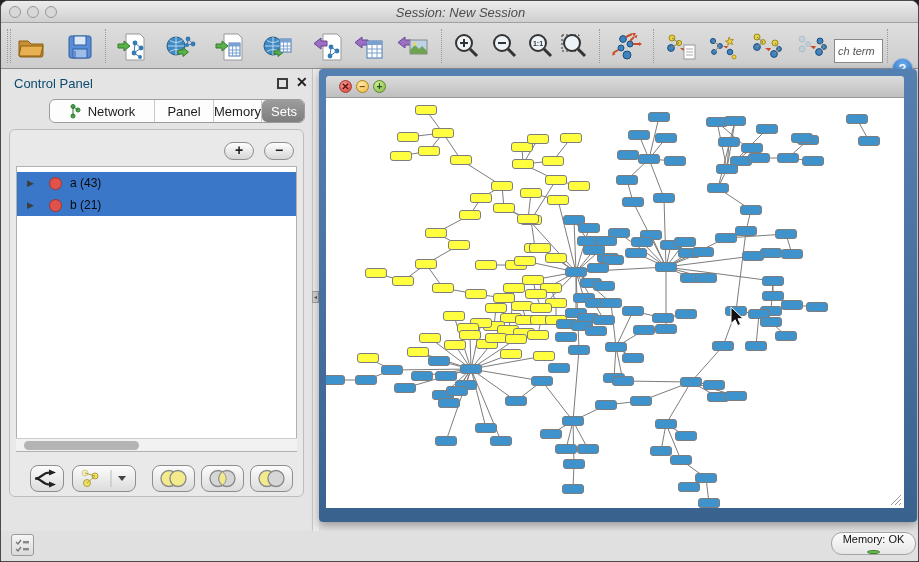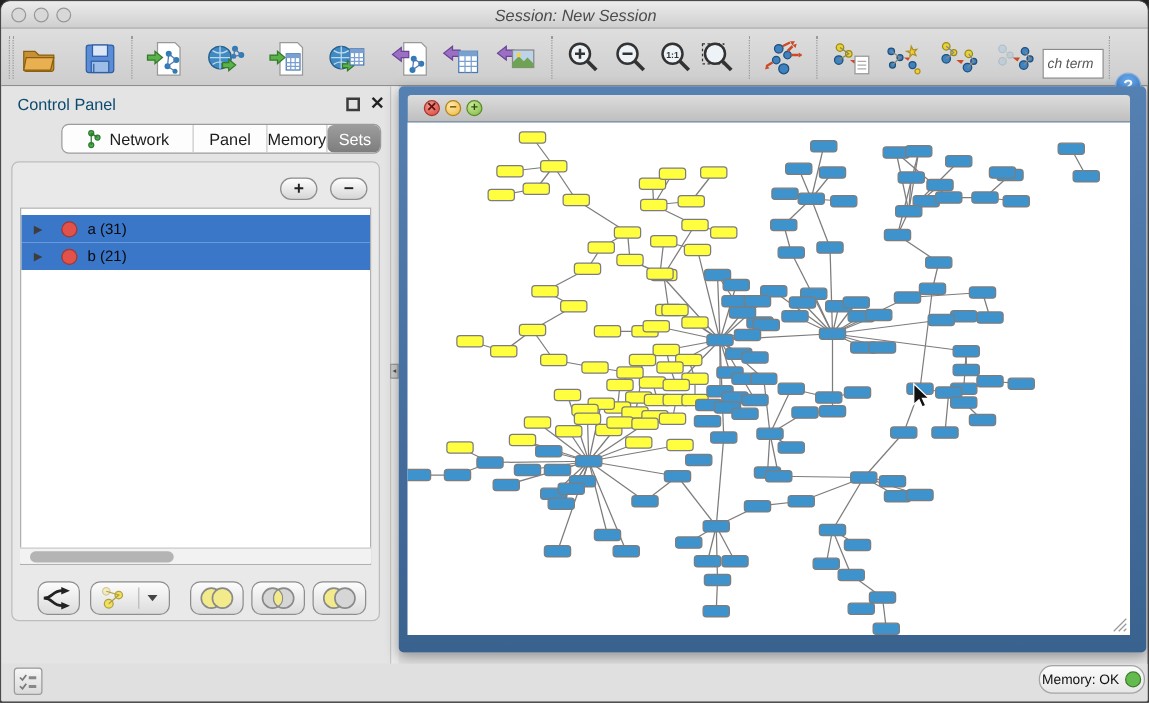--- a/index.html
+++ b/index.html
@@ -88,21 +88,21 @@
   #fr-max  { left:47px; background:radial-gradient(circle at 35% 30%, #cdea9a, #7db845); border:1px solid #5a8c25; color:#2c4e0c; }
   #net-title { position:absolute; left:0; right:0; top:3px; text-align:center; font-size:13px; color:#111; }
   #net-canvas { position:absolute; left:7px; top:29px; width:578px; height:410px; background:#fff; }
   #resize-grip { position:absolute; right:2px; bottom:2px; width:14px; height:14px; }
   
   #status-bar { position:absolute; left:0; top:530px; width:919px; height:32px; background:#e0e0e0; }
   #status-tasks-button { position:absolute; left:10px; top:3px; width:23px; height:22px;
     background:linear-gradient(#f6f6f6,#dadada); border:1px solid #9b9b9b; border-radius:3px; }
   #memory-button { position:absolute; left:830px; top:1px; width:85px; height:23px;
     background:linear-gradient(#fcfcfc,#e6e6e6); border:1px solid #a5a5a5; border-radius:11px;
-    font-size:11px; color:#111; display:flex; align-items:center; justify-content:center; gap:5px; }
+    font-size:11px; color:#111; display:flex; align-items:center; justify-content:center; gap:5px;flex-direction:column; }
   #memory-dot { width:13px; height:13px; border-radius:50%; border:1px solid #3f7d2c; }
   #cursor { position:absolute; left:725px; top:303px; width:18px; height:24px; }
 </style>
 </head>
 <body>
 
 <div id="window">
 
   <div id="titlebar">
     <span class="tl-circle" style="left:8px"></span>
@@ -307,21 +307,21 @@
     </div>
 
     <div id="sets-box">
       <div class="pm-btn" style="left:214px">+</div>
       <div class="pm-btn" style="left:254px">−</div>
 
       <div id="sets-list">
           <div class="set-row selected" style="background: rgb(58, 119, 201); margin-top: 5px;">
             <span class="set-tri">▶</span>
             <span class="set-dot" style="background:#e0524a"></span>
-            <span class="set-label">a (31)</span>
+            <span class="set-label">a (43)</span>
           </div>
           <div class="set-row selected" style="background: rgb(58, 119, 201);">
             <span class="set-tri">▶</span>
             <span class="set-dot" style="background:#e0524a"></span>
             <span class="set-label">b (21)</span>
           </div>
         </div>
       <div id="sets-hscroll">
           <div class="thumb"></div>
         </div>

